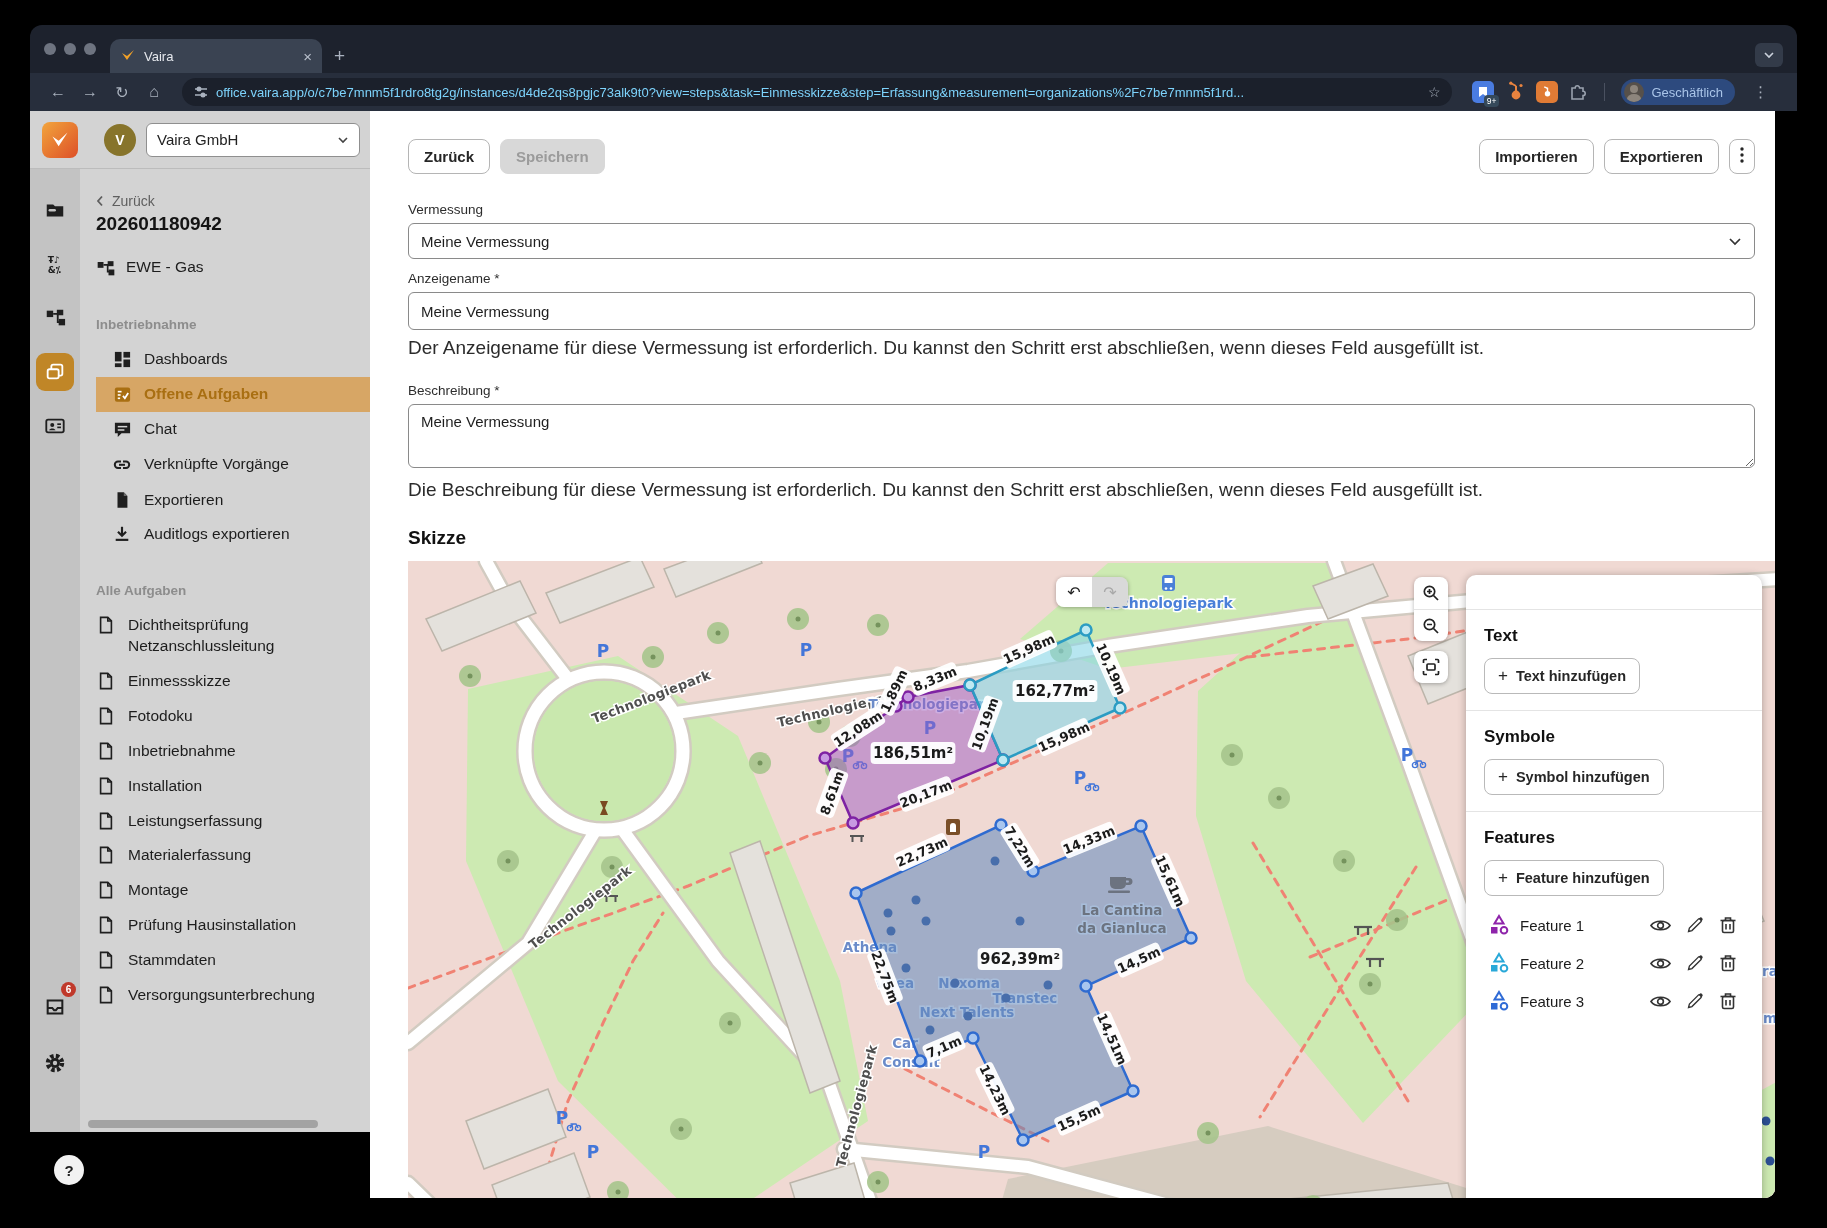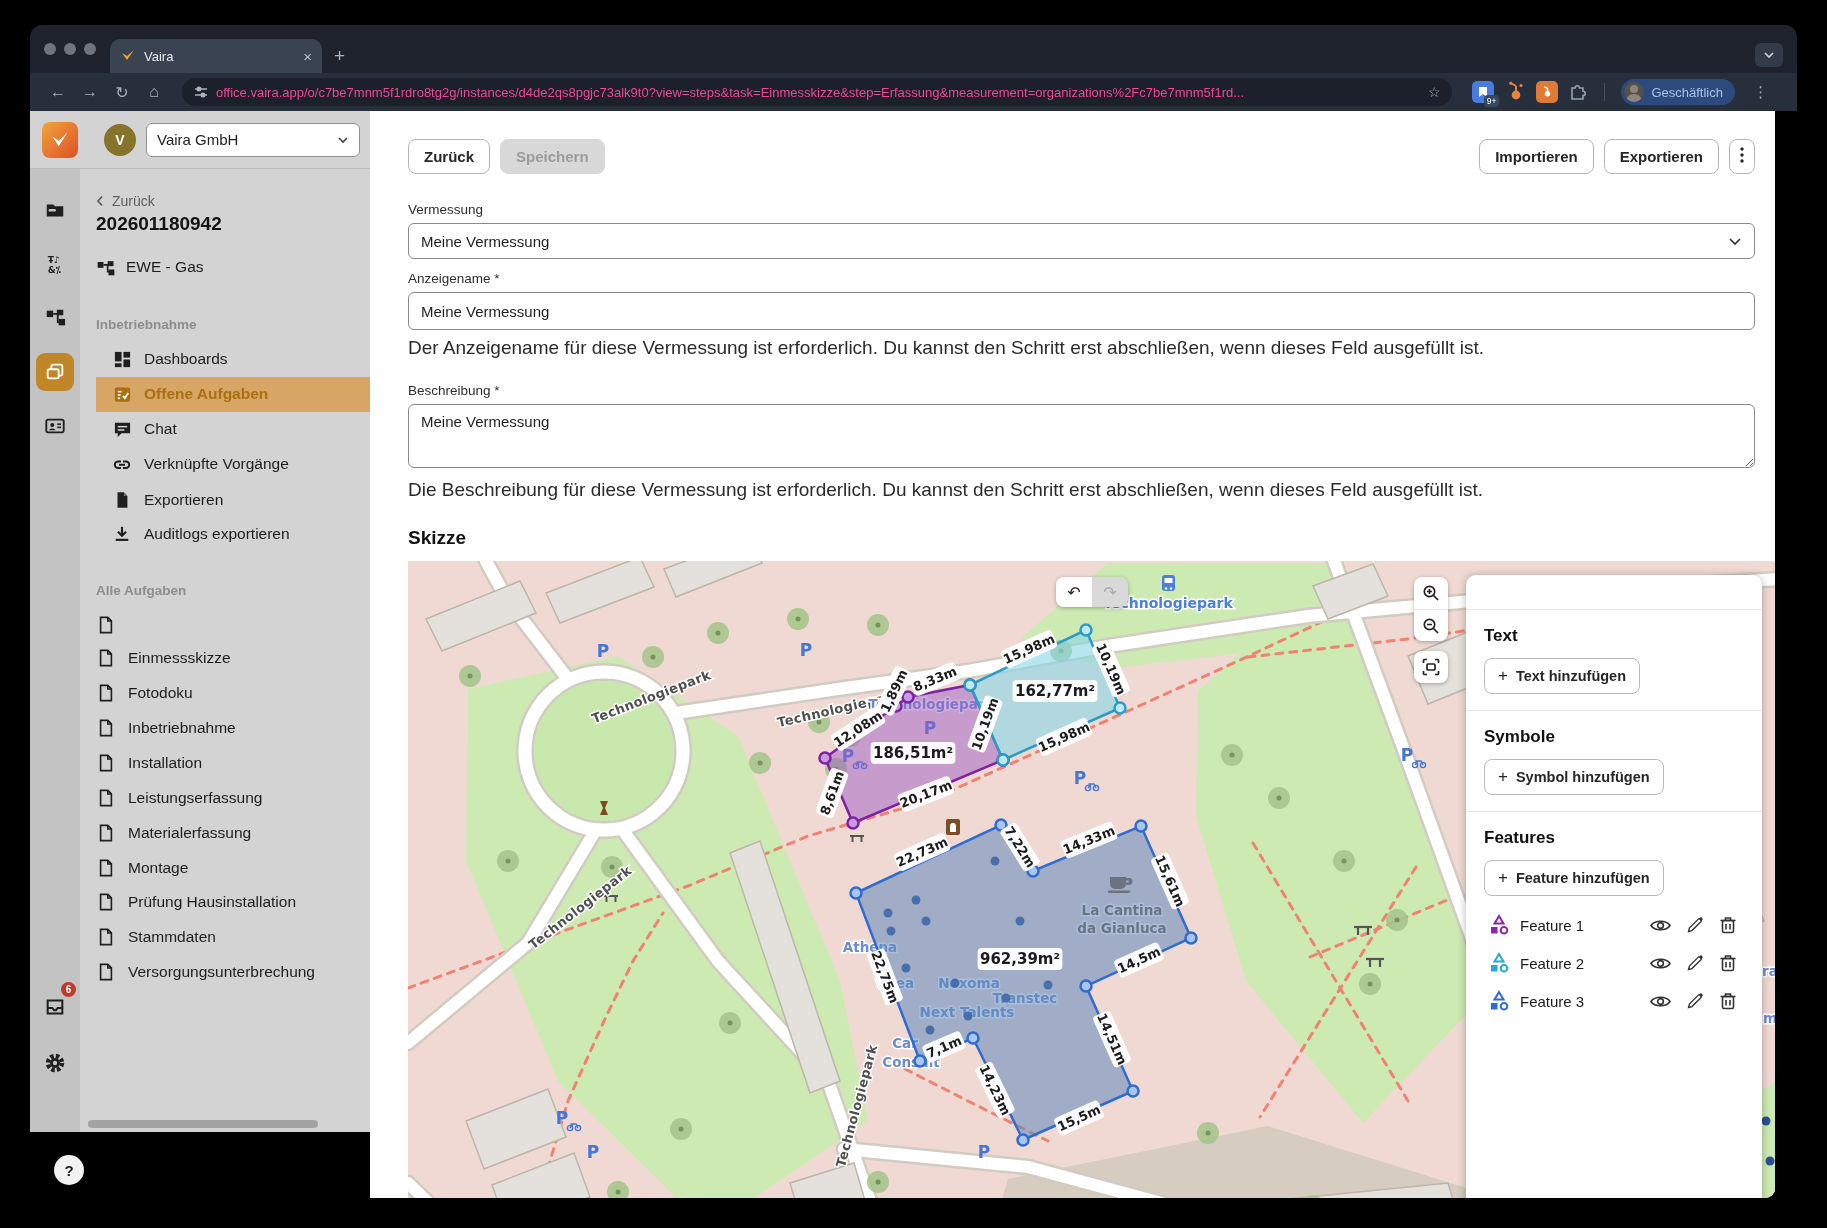--- a/index.html
+++ b/index.html
@@ -12,21 +12,21 @@
   .light { width:12px; height:12px; border-radius:50%; background:#6e7480; }
   .tab { width:212px; height:34px; background:#3a4352; border-radius:10px 10px 0 0; display:flex; align-items:center; gap:8px; padding:0 10px; }
   .tab-title { color:#e6e9ee; font-size:13px; flex:1; }
   .tab-close { color:#b9c0cc; font-size:15px; cursor:default; }
   .newtab { color:#aab2bf; font-size:19px; padding:0 12px; height:34px; display:flex; align-items:center; }
   .tabstrip .spacer { flex:1; }
   .tab-chevron { width:28px; height:24px; background:#333b49; border-radius:6px; margin-bottom:6px; display:flex; align-items:center; justify-content:center; }
   .toolbar { height:38px; background:#272e3c; display:flex; align-items:center; padding:0 14px; gap:4px; }
   .navbtn { color:#a9b1bd; font-size:16px; width:28px; text-align:center; }
   .urlpill { flex:1; height:28px; background:#1b202b; border-radius:14px; display:flex; align-items:center; padding:0 12px; gap:8px; margin:0 10px; min-width:0; }
-  .url { color:#ec4899; font-size:13px; white-space:nowrap; overflow:hidden; flex:1; }
+  .url { color:#7dd3fc; font-size:13px; white-space:nowrap; overflow:hidden; flex:1; }
   .star { color:#aab2bf; font-size:14px; }
   .extrow { display:flex; align-items:center; gap:10px; padding:0 6px; }
   .ext-blue { position:relative; width:22px; height:22px; background:#4a7ce0; border-radius:5px; display:flex; align-items:center; justify-content:center; }
   .ext-badge { position:absolute; right:-5px; bottom:-4px; background:#35495a; color:#fff; font-size:8.5px; padding:1px 3px; border-radius:4px; }
   .ext-orange { width:22px; height:22px; background:#e07b35; border-radius:5px; display:flex; align-items:center; justify-content:center; }
   .tb-divider { width:1px; height:18px; background:#4a5160; margin:0 6px; }
   .profile { height:26px; background:#2d4a7e; border-radius:13px; display:flex; align-items:center; gap:7px; padding:3px 12px 3px 3px; }
   .profile-av { width:20px; height:20px; border-radius:50%; background:#56504a; overflow:hidden; position:relative; }
   .profile-av::before { content:""; position:absolute; left:6px; top:3px; width:8px; height:8px; border-radius:50%; background:#8d857c; }
   .profile-av::after { content:""; position:absolute; left:3px; top:12px; width:14px; height:10px; border-radius:50%; background:#8d857c; }
@@ -359,20 +359,21 @@
             <span>Auditlogs exportieren</span>
           </div>
           <div class="navsection" style="margin-top:18px;">Alle Aufgaben</div>
           <div class="taskrow">
             <span class="ni">
                 <svg width="16" height="18" viewBox="0 0 16 20">
                   <path d="M2 1.5 h8 l4 4 v13 h-12 z" fill="none" stroke="#1f1f1f" stroke-width="1.8"></path>
                   <path d="M10 1.5 v4 h4" fill="none" stroke="#1f1f1f" stroke-width="1.8"></path>
                 </svg>
               </span>
+            <span>Dichtheitsprüfung Netzanschlussleitung</span>
           </div>
           <div class="taskrow">
             <span class="ni">
                 <svg width="16" height="18" viewBox="0 0 16 20">
                   <path d="M2 1.5 h8 l4 4 v13 h-12 z" fill="none" stroke="#1f1f1f" stroke-width="1.8"></path>
                   <path d="M10 1.5 v4 h4" fill="none" stroke="#1f1f1f" stroke-width="1.8"></path>
                 </svg>
               </span>
             <span class="nowrap1">Einmessskizze</span>
           </div>

